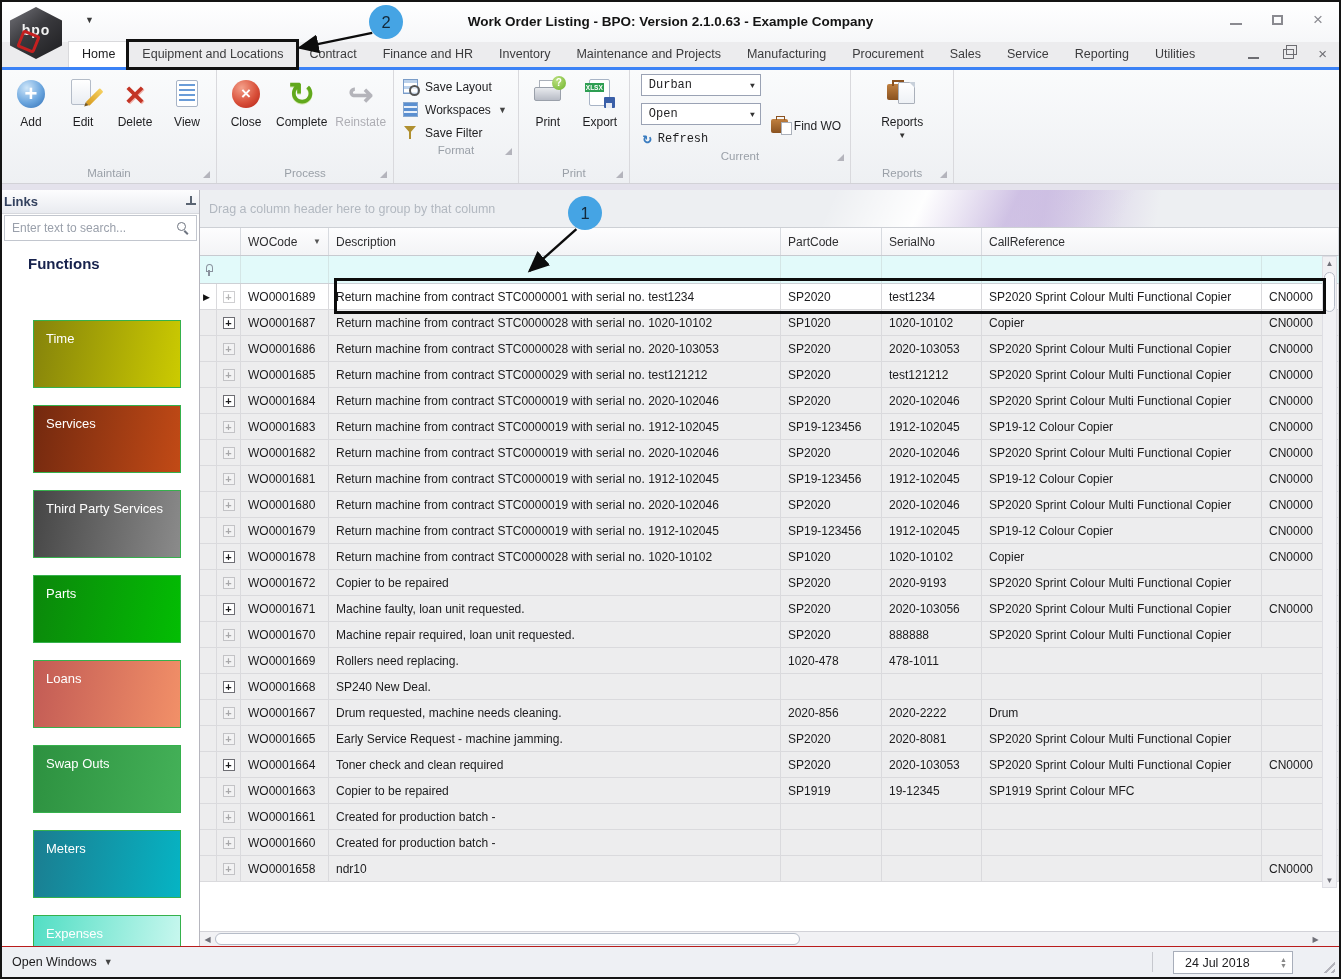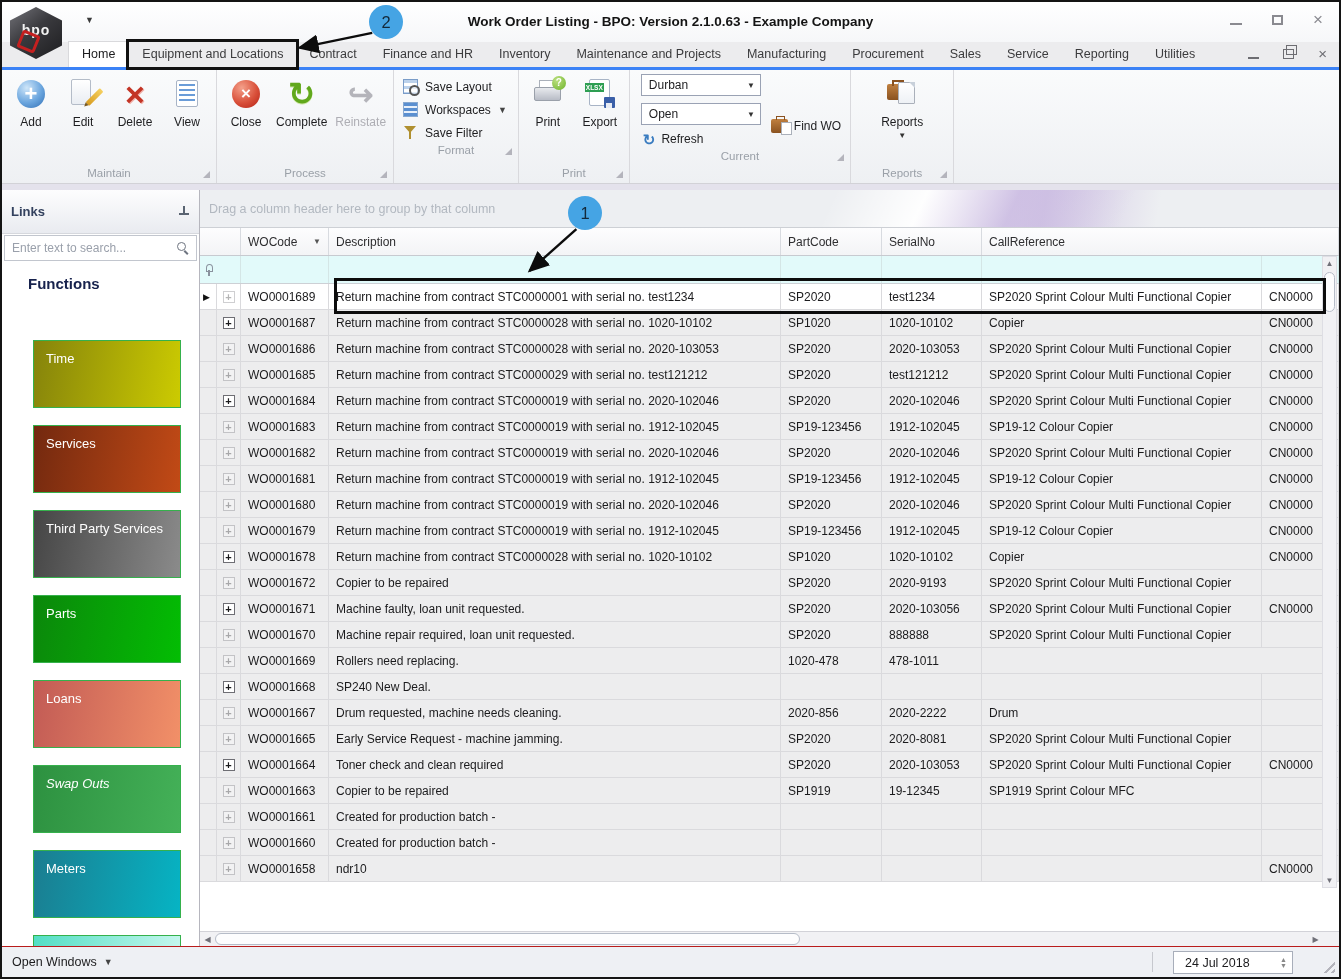--- a/index.html
+++ b/index.html
@@ -58,21 +58,21 @@
   .sic-filter::after{content:"";position:absolute;left:6px;top:7px;width:2px;height:7px;background:#b09030;}
   .dd-glyph{font-size:9px;color:#444;}
   .ic-print .pbody{position:absolute;left:2px;top:9px;width:27px;height:14px;background:linear-gradient(#e8eaee,#b8bcc6);border:1px solid #9aa0aa;border-radius:2px;}
   .ic-print .ppaper{position:absolute;left:7px;top:2px;width:17px;height:9px;background:#fff;border:1px solid #aab0ba;}
   .ic-print .pbadge{position:absolute;right:-2px;top:-2px;width:14px;height:14px;border-radius:50%;background:radial-gradient(circle at 35% 30%,#bce080,#6db32a);color:#fff;font-size:10px;font-weight:bold;text-align:center;line-height:14px;}
   .ic-export .sheet{position:absolute;left:5px;top:1px;width:21px;height:27px;background:#fff;border:1px solid #a8b4c6;border-radius:2px;}
   .ic-export .band{position:absolute;left:1px;top:5px;width:19px;height:9px;background:#2e9e52;color:#fff;font-size:6.5px;font-weight:bold;text-align:center;line-height:9px;}
   .ic-export .floppy{position:absolute;right:1px;bottom:2px;width:11px;height:11px;background:#3a5fa8;border-radius:1px;}
   .ic-export .floppy::after{content:"";position:absolute;left:2.5px;bottom:0;width:6px;height:5px;background:#e8ecf4;}
   .rcurrent{display:flex;padding:4px 6px 0 8px;gap:10px;}
-  .rcur-left{display:flex;flex-direction:column;gap:7px;}
+  .rcur-left{display:flex;flex-direction:column;gap:7px;font-family:Liberation Mono, monospace;}
   .combo{width:120px;height:22px;background:#fff;border:1px solid #9aa2b4;display:flex;align-items:center;justify-content:space-between;font-size:12px;color:#1e1e20;padding:0 5px 0 7px;}
   .combo .dd-glyph{font-size:8px;color:#333;}
   .refresh-row{display:flex;align-items:center;gap:6px;font-size:12px;color:#1e1e20;padding-left:2px;}
   .sic-refresh{color:#3a7cc0;font-size:15px;font-weight:bold;width:auto;height:auto;line-height:13px;}
   .findwo{display:flex;align-items:center;gap:6px;font-size:12px;color:#1e1e20;margin-top:32px;}
   .sic-case{width:17px;height:14px;background:linear-gradient(#c08040,#8a5220);border-radius:2px;position:relative;}
   .sic-case::before{content:"";position:absolute;left:5px;top:-3px;width:7px;height:3px;border:1.5px solid #8a5220;border-bottom:none;}
   .sic-case::after{content:"";position:absolute;right:-4px;bottom:-2px;width:9px;height:11px;background:#fff;border:1px solid #aab0ba;}
   .ic-reports .case{position:absolute;left:1px;top:6px;width:19px;height:16px;background:linear-gradient(#c08040,#8a5220);border-radius:2px;}
   .ic-reports .case::before{content:"";position:absolute;left:5px;top:-4px;width:8px;height:4px;border:2px solid #8a5220;border-bottom:none;}
@@ -82,21 +82,21 @@
   .ribbon-filler{flex:1;}
 
   
   .mdi-strip{height:6px;background:#e4e2ec;flex:none;}
 
   
   .main{flex:1;display:flex;min-height:0;}
 
   
   .sidebar{width:198px;background:#fff;border-right:1px solid #b6b6be;display:flex;flex-direction:column;flex:none;}
-  .links-header{height:44px;background:linear-gradient(#fdfdfe,#e9ebf0);border-bottom:1px solid #d6d8dd;display:flex;align-items:center;justify-content:space-between;padding:0 9px;font-weight:bold;font-size:13px;color:#33415e;flex:none;}
+  .links-header{height:24px;background:linear-gradient(#fdfdfe,#e9ebf0);border-bottom:1px solid #d6d8dd;display:flex;align-items:center;justify-content:space-between;padding:0 2px;font-weight:bold;font-size:13px;color:#33415e;flex:none;}
   .pin-icon{position:relative;width:12px;height:13px;}
   .pin-icon::before{content:"";position:absolute;left:5px;top:1px;width:2px;height:8px;background:#5a6472;}
   .pin-icon::after{content:"";position:absolute;left:1px;top:8px;width:10px;height:2px;background:#5a6472;}
   .search{height:26px;margin:1px 2px 0 2px;border:1px solid #c2c6ce;background:#fff;display:flex;align-items:center;justify-content:space-between;padding:0 7px;color:#9aa0ab;font-size:12px;flex:none;}
   .mag-icon{width:12px;height:12px;position:relative;}
   .mag-icon::before{content:"";position:absolute;left:0;top:0;width:7px;height:7px;border:1.6px solid #6e7480;border-radius:50%;}
   .mag-icon::after{content:"";position:absolute;left:8px;top:8px;width:5px;height:1.8px;background:#6e7480;transform:rotate(45deg);transform-origin:0 0;}
   .side-content{flex:1;overflow:hidden;padding:14px 0 0 0;}
   .functions-title{font-size:15px;font-weight:bold;color:#17224d;margin:0 0 21px 26px;}
   .tiles{padding-left:31px;margin-top:48px;}
@@ -370,21 +370,21 @@
         <span class="mag-icon"></span>
       </div>
       <div class="side-content">
         <div class="functions-title">Functions</div>
         <div class="tiles" id="tiles">
             <div class="tile" style="background: linear-gradient(100deg, rgb(133, 131, 11), rgb(204, 203, 1));">Time</div>
             <div class="tile" style="background: linear-gradient(100deg, rgb(115, 41, 15), rgb(194, 74, 22));">Services</div>
             <div class="tile" style="background: linear-gradient(100deg, rgb(69, 69, 69), rgb(139, 139, 139));">Third Party Services</div>
             <div class="tile" style="background: linear-gradient(100deg, rgb(11, 135, 11), rgb(3, 189, 3));">Parts</div>
             <div class="tile" style="background: linear-gradient(100deg, rgb(194, 91, 85), rgb(242, 144, 104));">Loans</div>
-            <div class="tile" style="background: linear-gradient(100deg, rgb(45, 145, 64), rgb(68, 177, 88)); font-style: italic;">Swap Outs</div>
+            <div class="tile" style="background: linear-gradient(100deg, rgb(45, 145, 64), rgb(68, 177, 88));">Swap Outs</div>
             <div class="tile" style="background: linear-gradient(100deg, rgb(27, 125, 144), rgb(6, 180, 196));">Meters</div>
             <div class="tile" style="background: linear-gradient(100deg, rgb(82, 222, 196), rgb(204, 248, 240));">Expenses</div>
           </div>
       </div>
     </div>
 
     <div class="gridarea">
       <div class="groupband">
         <span>Drag a column header here to group by that column</span>
       </div>

